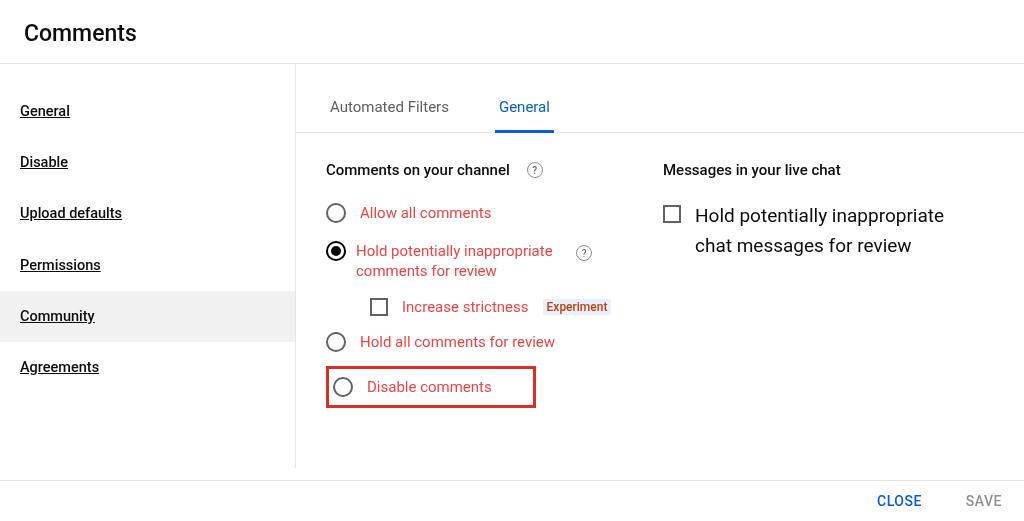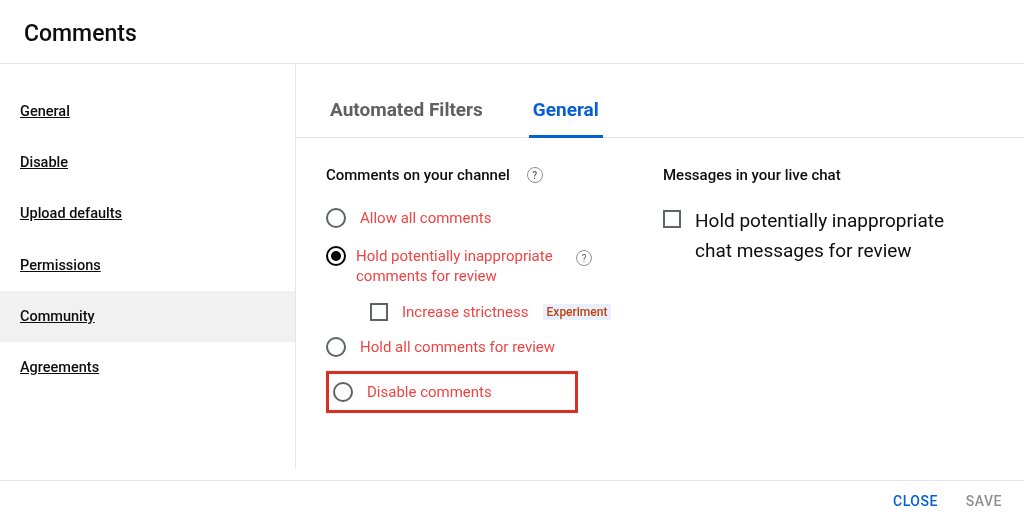--- a/index.html
+++ b/index.html
@@ -47,22 +47,22 @@
     flex: 1;
     padding: 0 0 0 0;
   }
   .tabs {
     display: flex;
     border-bottom: 1px solid #e5e5e5;
     padding-left: 30px;
     padding-top: 26px;
   }
   .tab {
-    font-size: 19px;
-    font-weight: 700;
+    font-size: 15px;
+    font-weight: 400;
     color: #606060;
     padding: 8px 4px 16px 4px;
     margin-right: 42px;
     cursor: pointer;
     position: relative;
   }
   .tab.active {
     color: #065fd4;
   }
   .tab.active::after {
@@ -149,42 +149,42 @@
     color: #c2410c;
     background: #e8f0fe;
     padding: 1px 4px;
     border-radius: 2px;
     font-weight: 500;
   }
   .highlight-box {
     border: 3px solid #d93025;
     padding: 6px 4px 6px 4px;
     margin-top: -2px;
-    width: 252px;
+    width: 210px;
   }
   .highlight-box .radio-row { margin-bottom: 0; }
   .chat-row {
     display: flex;
     align-items: flex-start;
     gap: 14px;
   }
   .chat-label {
     font-size: 19px;
     color: #0d0d0d;
     line-height: 1.6;
   }
   .footer {
     position: absolute;
     left: 0; right: 0; bottom: 0;
     border-top: 1px solid #e5e5e5;
     display: flex;
     justify-content: flex-end;
     align-items: center;
     padding: 12px 22px;
-    gap: 28px;
+    gap: 44px;
   }
   .footer-btn {
     font-size: 14px;
     font-weight: 500;
     letter-spacing: 0.5px;
     cursor: pointer;
   }
   .footer-btn.primary { color: #065fd4; }
   .footer-btn.disabled { color: #909090; cursor: default; }
   .multi-help {

